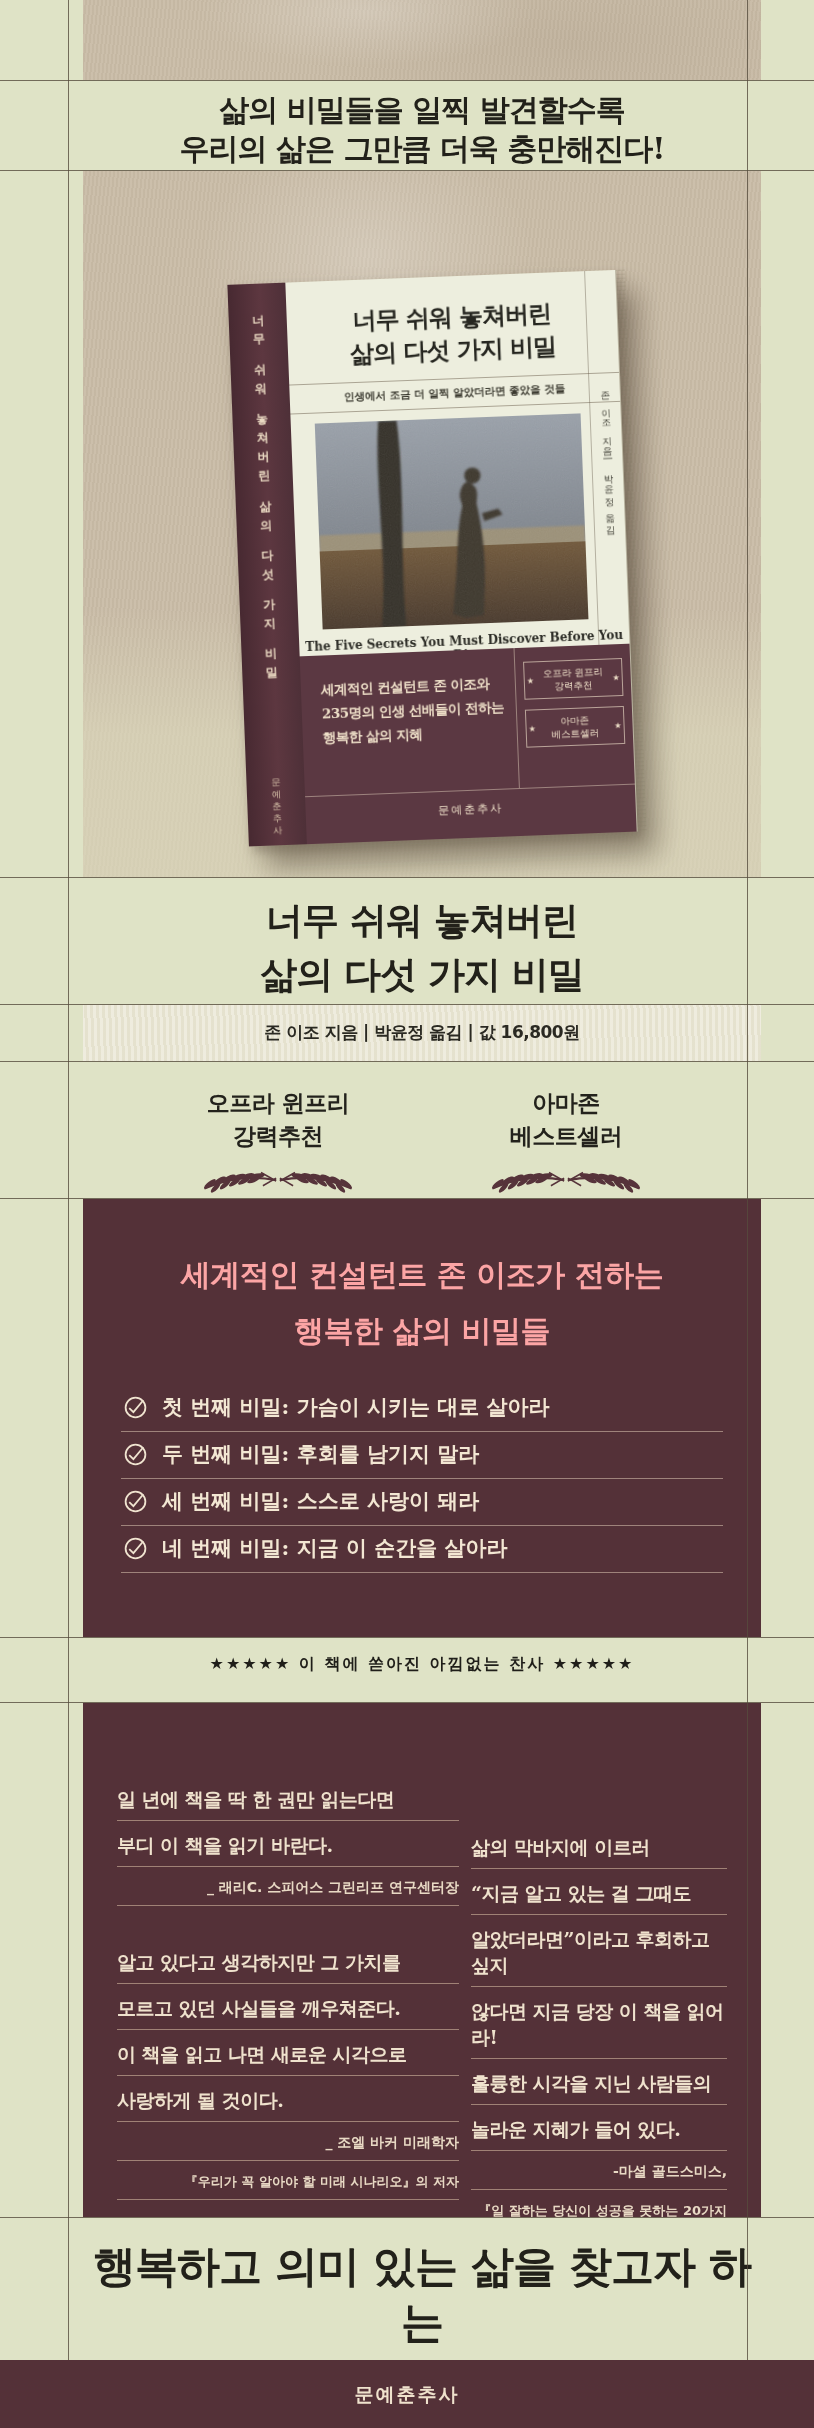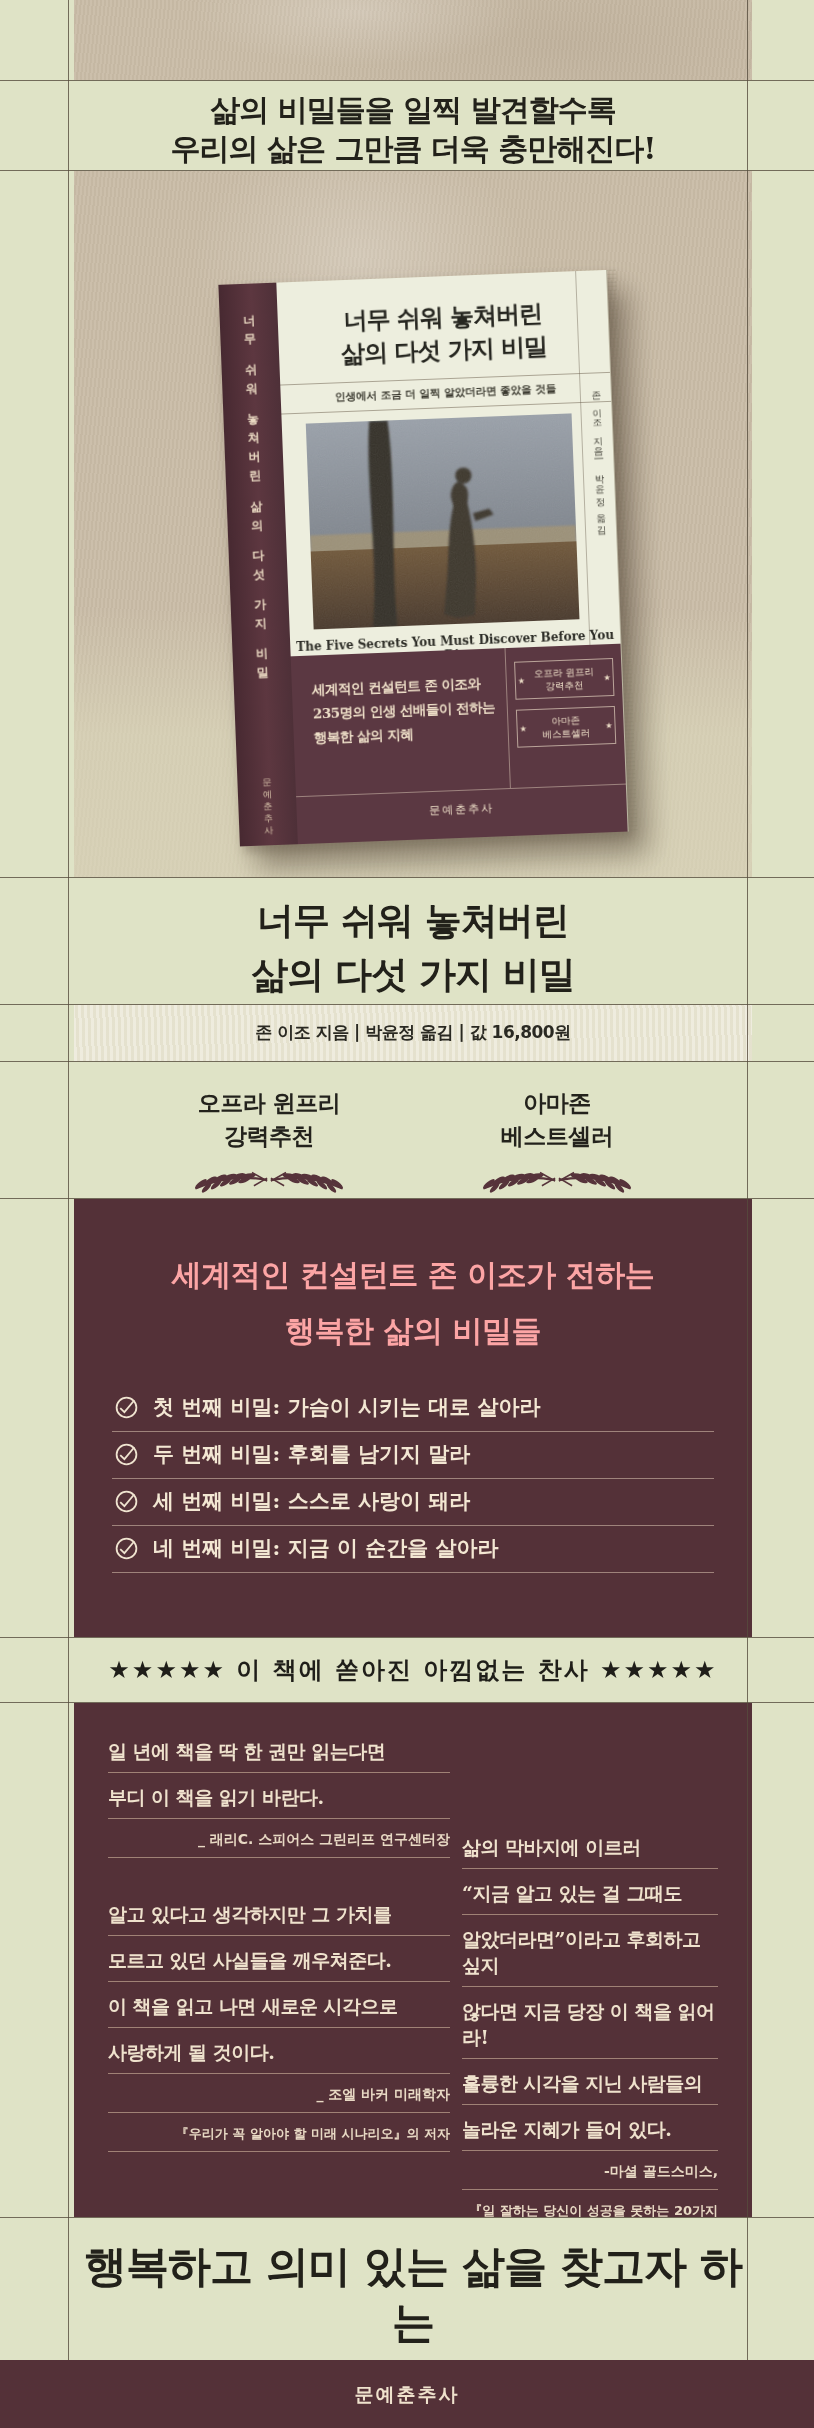--- a/index.html
+++ b/index.html
@@ -1,19 +1,19 @@
 <!DOCTYPE html>
 <html><head>
 <meta charset="utf-8">
 <style>
   html,body{margin:0;padding:0;background:#b9b4a0;}
   .page{position:relative;width:814px;height:2428px;margin:0 auto;background:#dfe3c6;overflow:hidden;}
   .hline{position:absolute;left:0;width:814px;height:1px;background:#564c3d;opacity:.8;z-index:5;}
   .vline{position:absolute;top:0;width:1px;height:2360px;background:#564c3d;opacity:.8;z-index:5;}
-  .sec{position:absolute;left:74px;width:678px;box-sizing:border-box;}
+  .sec{position:absolute;left:83px;width:678px;box-sizing:border-box;}
   .tan{background-color:#c9bca7;
        background-image:radial-gradient(ellipse 280px 90px at 42% 15%,rgba(255,255,255,.20),transparent 60%),
        radial-gradient(ellipse 420px 160px at 72% 55%,rgba(116,96,76,.10),transparent 65%),
        repeating-linear-gradient(96deg,rgba(255,255,255,.05) 0 2px,rgba(92,76,60,.04) 2px 4px);}
   .green{background:#dfe3c6;}
   .cream{background-color:#e9e6d3;
        background-image:repeating-linear-gradient(88deg,rgba(255,255,255,.25) 0 3px,rgba(150,140,110,.05) 3px 6px);}
   .maroon{background:#543138;}
   .headline{font-family:"DejaVu Serif","Liberation Serif",serif;font-weight:bold;color:#22211a;
             text-align:center;letter-spacing:-1px;}
@@ -26,23 +26,23 @@
             line-height:33px;color:#23221c;letter-spacing:-0.5px;}
   .laurel{margin-top:12px;}
   .secrets-box{color:#f3e7d3;}
   .secrets-heading{font-family:"DejaVu Serif","Liberation Serif",serif;font-weight:bold;font-size:30px;
             line-height:56px;text-align:center;color:#fca5a5;padding-top:48px;letter-spacing:-0.5px;}
   .secrets-list{margin:26px 38px 0;}
   .secret-item{display:flex;align-items:center;gap:14px;padding:8px 2px 10px;
             border-bottom:1px solid rgba(233,214,190,.5);
             font-family:"DejaVu Serif","Liberation Serif",serif;font-weight:bold;font-size:21px;color:#f3e7d3;}
   .secret-item svg{flex-shrink:0;}
-  .praise-band{font-family:"DejaVu Sans","Liberation Sans",sans-serif;font-weight:700;font-size:24px;
+  .praise-band{font-family:"DejaVu Sans","Liberation Sans",sans-serif;font-weight:700;font-size:16px;
             letter-spacing:2px;text-align:center;color:#1f1e19;padding-top:16px;}
-  .testi{display:flex;gap:12px;padding:36px 34px 0;}
+  .testi{display:flex;gap:12px;padding:36px 34px 0;align-items:center;}
   .t-col{font-family:"DejaVu Serif","Liberation Serif",serif;color:#efe2cd;}
   .t-left{width:342px;}
   .t-right{flex:1;margin-top:96px;}
   .t-line{font-size:19px;font-weight:bold;letter-spacing:-0.5px;padding-bottom:7px;margin-bottom:12px;
             border-bottom:1px solid rgba(222,196,170,.55);}
   .t-attr{font-family:"DejaVu Sans","Liberation Sans",sans-serif;font-weight:600;font-size:14px;
             text-align:right;color:#e8d9c4;padding-bottom:8px;margin-bottom:12px;
             border-bottom:1px solid rgba(222,196,170,.55);}
   .t-attr.small{font-size:13px;}
   .t-gap{height:32px;}

